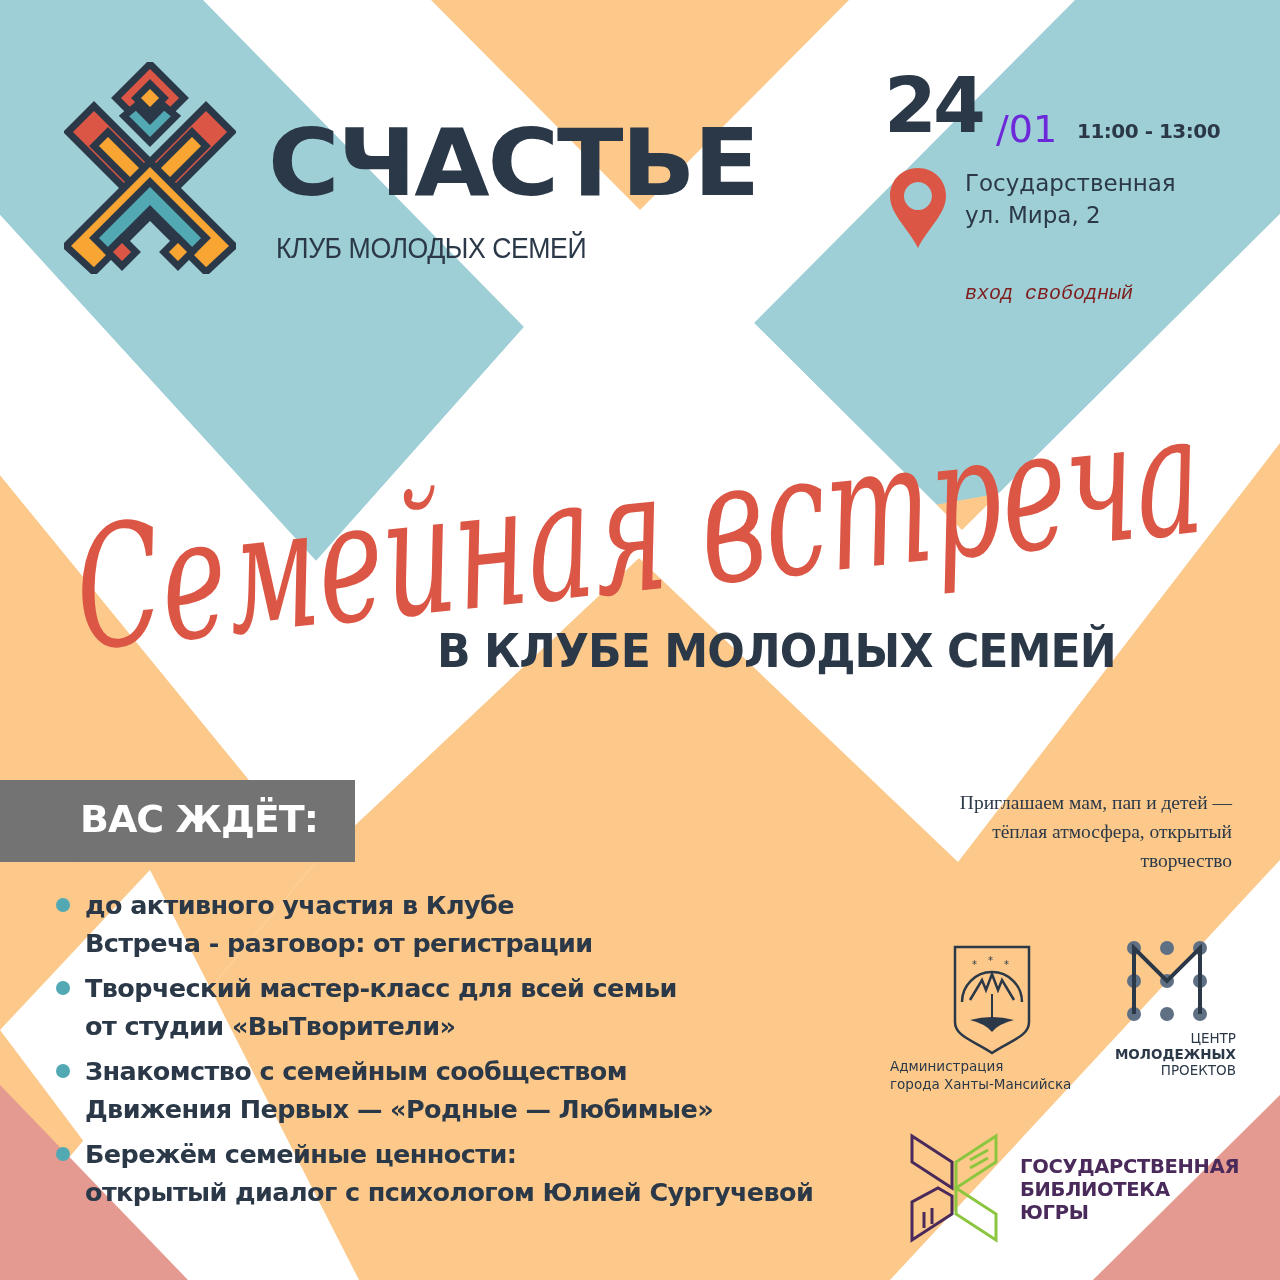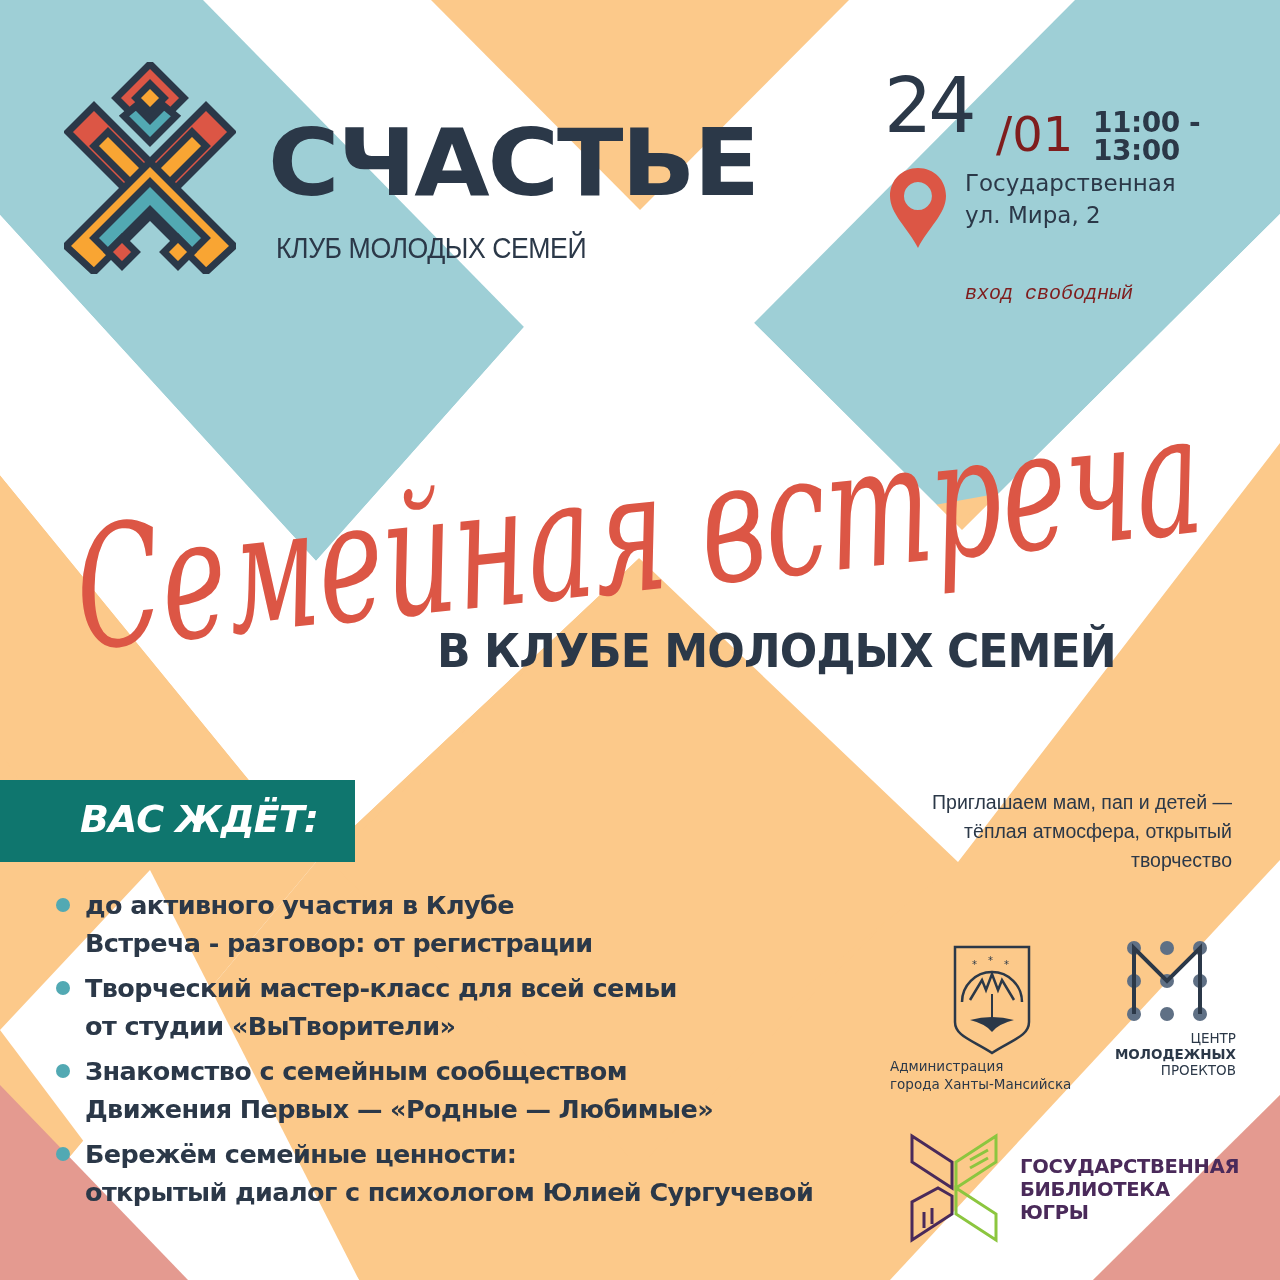--- a/index.html
+++ b/index.html
@@ -1,35 +1,35 @@
 <!DOCTYPE html>
 <html><head>
 <meta charset="utf-8">
 <style>
   html, body { margin:0; padding:0; }
   body { width:1280px; height:1280px; position:relative; overflow:hidden; background:#ffffff; font-family:"DejaVu Sans", sans-serif; color:#2b3848; }
   .bg { position:absolute; left:0; top:0; width:1280px; height:1280px; z-index:0; }
   .abs { position:absolute; z-index:2; }
   .brand-title { left:268px; top:118px; font-family:"DejaVu Sans", sans-serif; font-weight:bold; font-size:92px; letter-spacing:-2px; line-height:1; color:#2b3848; transform:scaleX(1.06); transform-origin:left top; }
   .brand-sub { left:276px; top:234px; font-family:"Liberation Sans", sans-serif; font-size:29px; line-height:1; color:#2b3848; letter-spacing:-0.5px; transform:scaleX(0.92); transform-origin:left top; }
-  .date-day { left:884px; top:68px; font-family:"DejaVu Sans", sans-serif; font-weight:normal; font-size:76px; line-height:1; letter-spacing:-4px; color:#2b3848; }
-  .date-month { left:996px; top:110px; font-family:"DejaVu Sans", sans-serif; font-size:48px; line-height:1; color:#7f1d1d; }
-  .date-time { left:1077px; top:109px; font-family:"DejaVu Sans", sans-serif; font-weight:bold; font-size:28px; line-height:1; color:#2b3848; letter-spacing:-0.5px;margin-left:16px; }
+  .date-day { left:884px; top:68px; font-family:"DejaVu Sans", sans-serif; font-weight:bold; font-size:76px; line-height:1; letter-spacing:-4px; color:#2b3848; }
+  .date-month { left:996px; top:110px; font-family:"DejaVu Sans", sans-serif; font-size:38px; line-height:1; color:#6d28d9; }
+  .date-time { left:1077px; top:121px; font-family:"DejaVu Sans", sans-serif; font-weight:bold; font-size:20px; line-height:1; color:#2b3848; letter-spacing:-0.5px; }
   .pin { left:888px; top:166px; width:60px; height:84px; }
   .addr { left:965px; top:168px; font-family:"DejaVu Sans", sans-serif; font-size:23px; line-height:31.5px; color:#2b3848; }
   .free { left:965px; top:284px; font-family:Liberation Mono, monospace; font-style:italic; font-size:20px; line-height:1; color:#7f1d1d; }
   .script { left:0; top:340px; width:1280px; height:320px; z-index:3; }
   .subtitle { left:437px; top:628px; font-family:"DejaVu Sans", sans-serif; font-weight:bold; font-size:46px; line-height:1; letter-spacing:-1px; color:#2b3848; transform:scaleX(0.96); transform-origin:left top; }
-  .banner { left:0; top:780px; width:355px; height:82px; background:#0f766e; z-index:2;font-style:italic; }
+  .banner { left:0; top:780px; width:355px; height:82px; background:#737373; z-index:2; }
   .banner span { position:absolute; left:80px; top:20px; font-family:"DejaVu Sans", sans-serif; font-weight:bold; font-size:38px; line-height:1; color:#ffffff; letter-spacing:-1px; }
   .list { left:54px; top:886px; width:820px; }
   .list .item { position:relative; padding-left:31px; font-family:"DejaVu Sans", sans-serif; font-weight:bold; font-size:25.5px; line-height:38px; color:#2b3848; letter-spacing:-0.6px; margin-bottom:7px; }
   .list .item .dot { position:absolute; left:2px; top:12px; width:14px; height:14px; border-radius:50%; background:#52a9b3; }
   .list .item div { white-space:nowrap; }
-  .invite { right:48px; top:788px; width:420px; text-align:right; font-family:Liberation Sans, sans-serif; font-size:19.5px; line-height:29px; color:#2b3848; }
+  .invite { right:48px; top:788px; width:420px; text-align:right; font-family:Liberation Serif, serif; font-size:19.5px; line-height:29px; color:#2b3848; }
   .emblem { left:952px; top:944px; width:80px; height:112px; }
   .emblem-label { left:890px; top:1057px; width:200px; text-align:left; font-family:"DejaVu Sans", sans-serif; font-size:13.5px; line-height:18px; color:#2b3848; }
   .cmp-logo { left:1124px; top:938px; width:86px; height:86px; }
   .cmp-label { left:1096px; top:1030px; width:140px; text-align:right; font-family:"DejaVu Sans", sans-serif; font-size:13.5px; line-height:16px; color:#2b3848; }
   .cmp-label .mid { font-weight:bold; }
   .lib-logo { left:908px; top:1132px; width:92px; height:112px; }
   .lib-label { left:1020px; top:1155px; font-family:"DejaVu Sans", sans-serif; font-weight:bold; font-size:19.5px; line-height:23px; color:#4a2a5a; letter-spacing:-0.3px; }
 </style>
 </head>
 <body>

